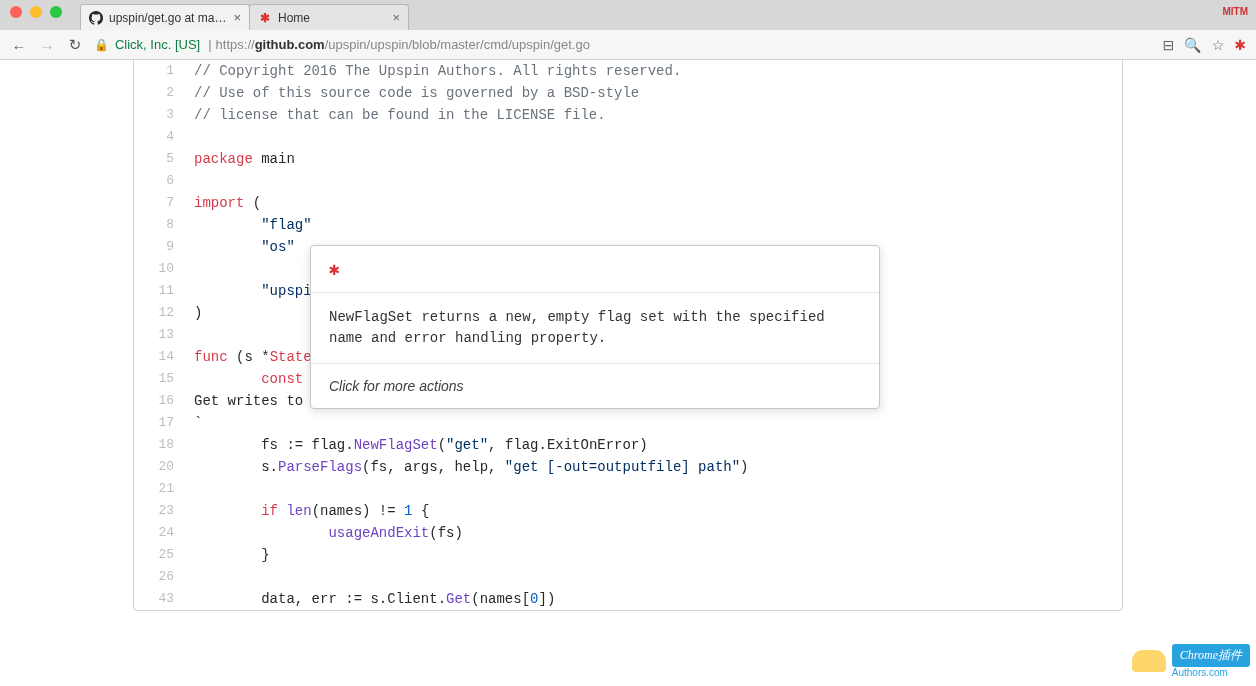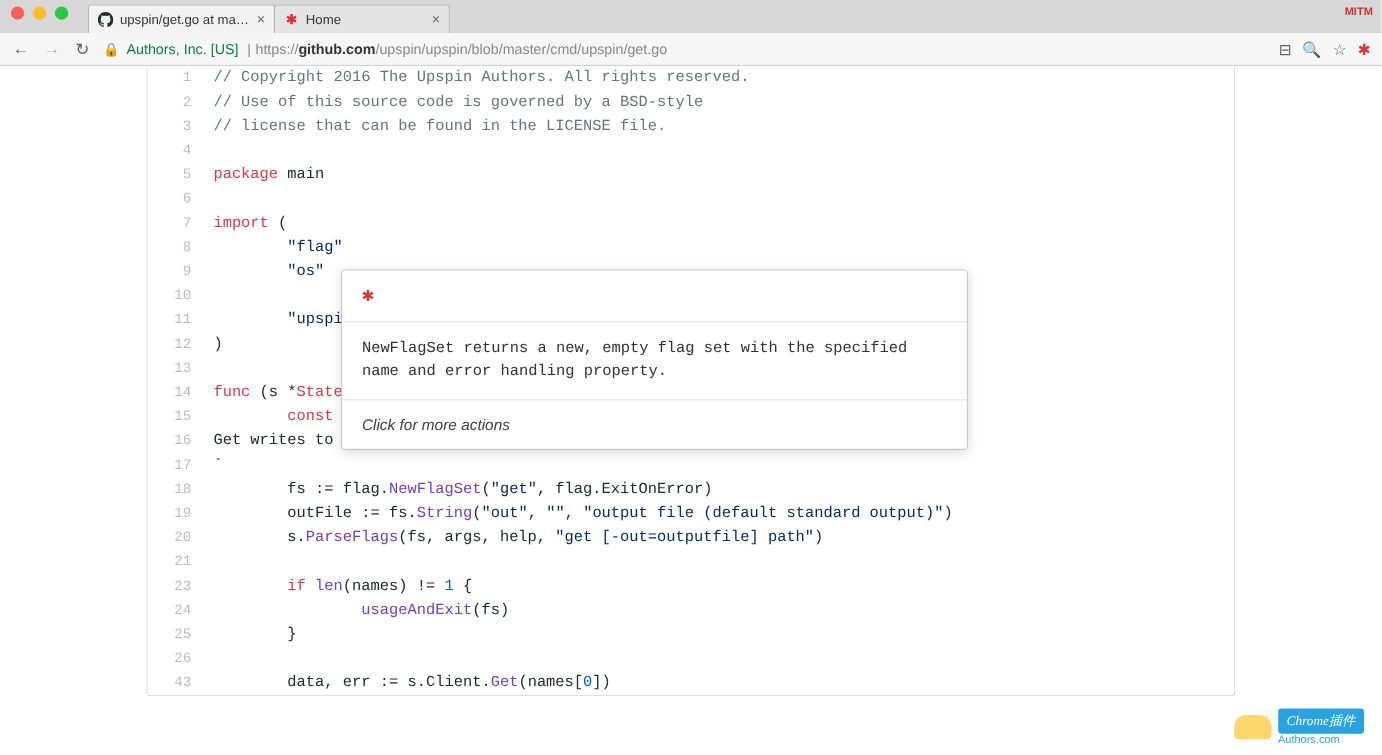--- a/index.html
+++ b/index.html
@@ -54,21 +54,21 @@
   .popover-section + .popover-section { border-top: 1px solid #e1e4e8; }
   .popover-sig { font-family: "SFMono-Regular", Consolas, monospace; font-size: 14px; line-height: 1.5; display: flex; gap: 10px; align-items: flex-start; }
   .popover-sig .sig-icon { color: #d33; font-size: 18px; font-weight: bold; line-height: 1; }
   .sig-key { color: #d73a49; font-weight: 600; }
   .sig-name { color: #d73a49; font-weight: 700; }
   .sig-type { color: #d73a49; font-weight: 700; }
   .popover-desc { font-size: 14px; color: #333; line-height: 1.5; font-family: Liberation Mono, monospace; }
   .popover-actions { font-size: 14px; color: #404040; font-style: italic; cursor: pointer; }
 
   
-  .watermark { position: absolute; right: 16px; bottom: 8px; display: flex; align-items: center; gap: 6px; }
+  .watermark { position: absolute; right: 6px; bottom: 8px; display: flex; align-items: center; gap: 6px; }
   .wm-snail { width: 34px; height: 22px; background: #ffd66b; border-radius: 11px 11px 4px 4px; position: relative; }
   .wm-label { background: #29a3e0; color: #fff; font-size: 12px; padding: 3px 8px; border-radius: 3px; font-style: italic; font-family: Georgia, serif; }
   .wm-sub { font-size: 10px; color: #29a3e0; }
   .wm-col { display: flex; flex-direction: column; align-items: flex-start; }
 </style>
 </head>
 <body>
 
 <div class="mac-controls">
   <div class="mac-dot red"></div>
@@ -93,21 +93,21 @@
     <span class="tab-close">×</span>
   </div>
 </div>
 
 <div class="url-bar">
   <div class="nav-btn">←</div>
   <div class="nav-btn disabled">→</div>
   <div class="nav-btn">↻</div>
   <div class="url-field">
     <span class="lock">🔒</span>
-    <span class="ev-name">Authors, Inc. [US]</span>
+    <span class="ev-name">Click, Inc. [US]</span>
     <span class="url-sep">|</span>
     <span class="url-text"><span>https://</span><b>github.com</b><span>/upspin/upspin/blob/master/cmd/upspin/get.go</span></span>
   </div>
   <div class="toolbar-icons">
     <span class="ti">⊟</span>
     <span class="ti">🔍</span>
     <span class="ti">☆</span>
     <span class="ti" style="color:#d33;">✱</span>
   </div>
 </div>
@@ -181,24 +181,20 @@
         </tr>
         <tr>
           <td class="line-num">17</td>
           <td class="line-content"><span>`</span></td>
         </tr>
         <tr>
           <td class="line-num">18</td>
           <td class="line-content"><span>        fs := flag.</span><span class="tok-func">NewFlagSet</span><span>(</span><span class="tok-string">"get"</span><span>, flag.</span><span class="tok-ident">ExitOnError</span><span>)</span></td>
         </tr>
         <tr>
-          <td class="line-num">19</td>
-          <td class="line-content"><span>        outFile := fs.</span><span class="tok-func">String</span><span>(</span><span class="tok-string">"out"</span><span>, </span><span class="tok-string">""</span><span>, </span><span class="tok-string">"output file (default standard output)"</span><span>)</span></td>
-        </tr>
-        <tr>
           <td class="line-num">20</td>
           <td class="line-content"><span>        s.</span><span class="tok-func">ParseFlags</span><span>(fs, args, help, </span><span class="tok-string">"get [-out=outputfile] path"</span><span>)</span></td>
         </tr>
         <tr>
           <td class="line-num">21</td>
           <td class="line-content"></td>
         </tr>
         <tr>
           <td class="line-num">23</td>
           <td class="line-content"><span>        </span><span class="tok-keyword">if</span><span> </span><span class="tok-func">len</span><span>(names) != </span><span class="tok-number">1</span><span> {</span></td>

